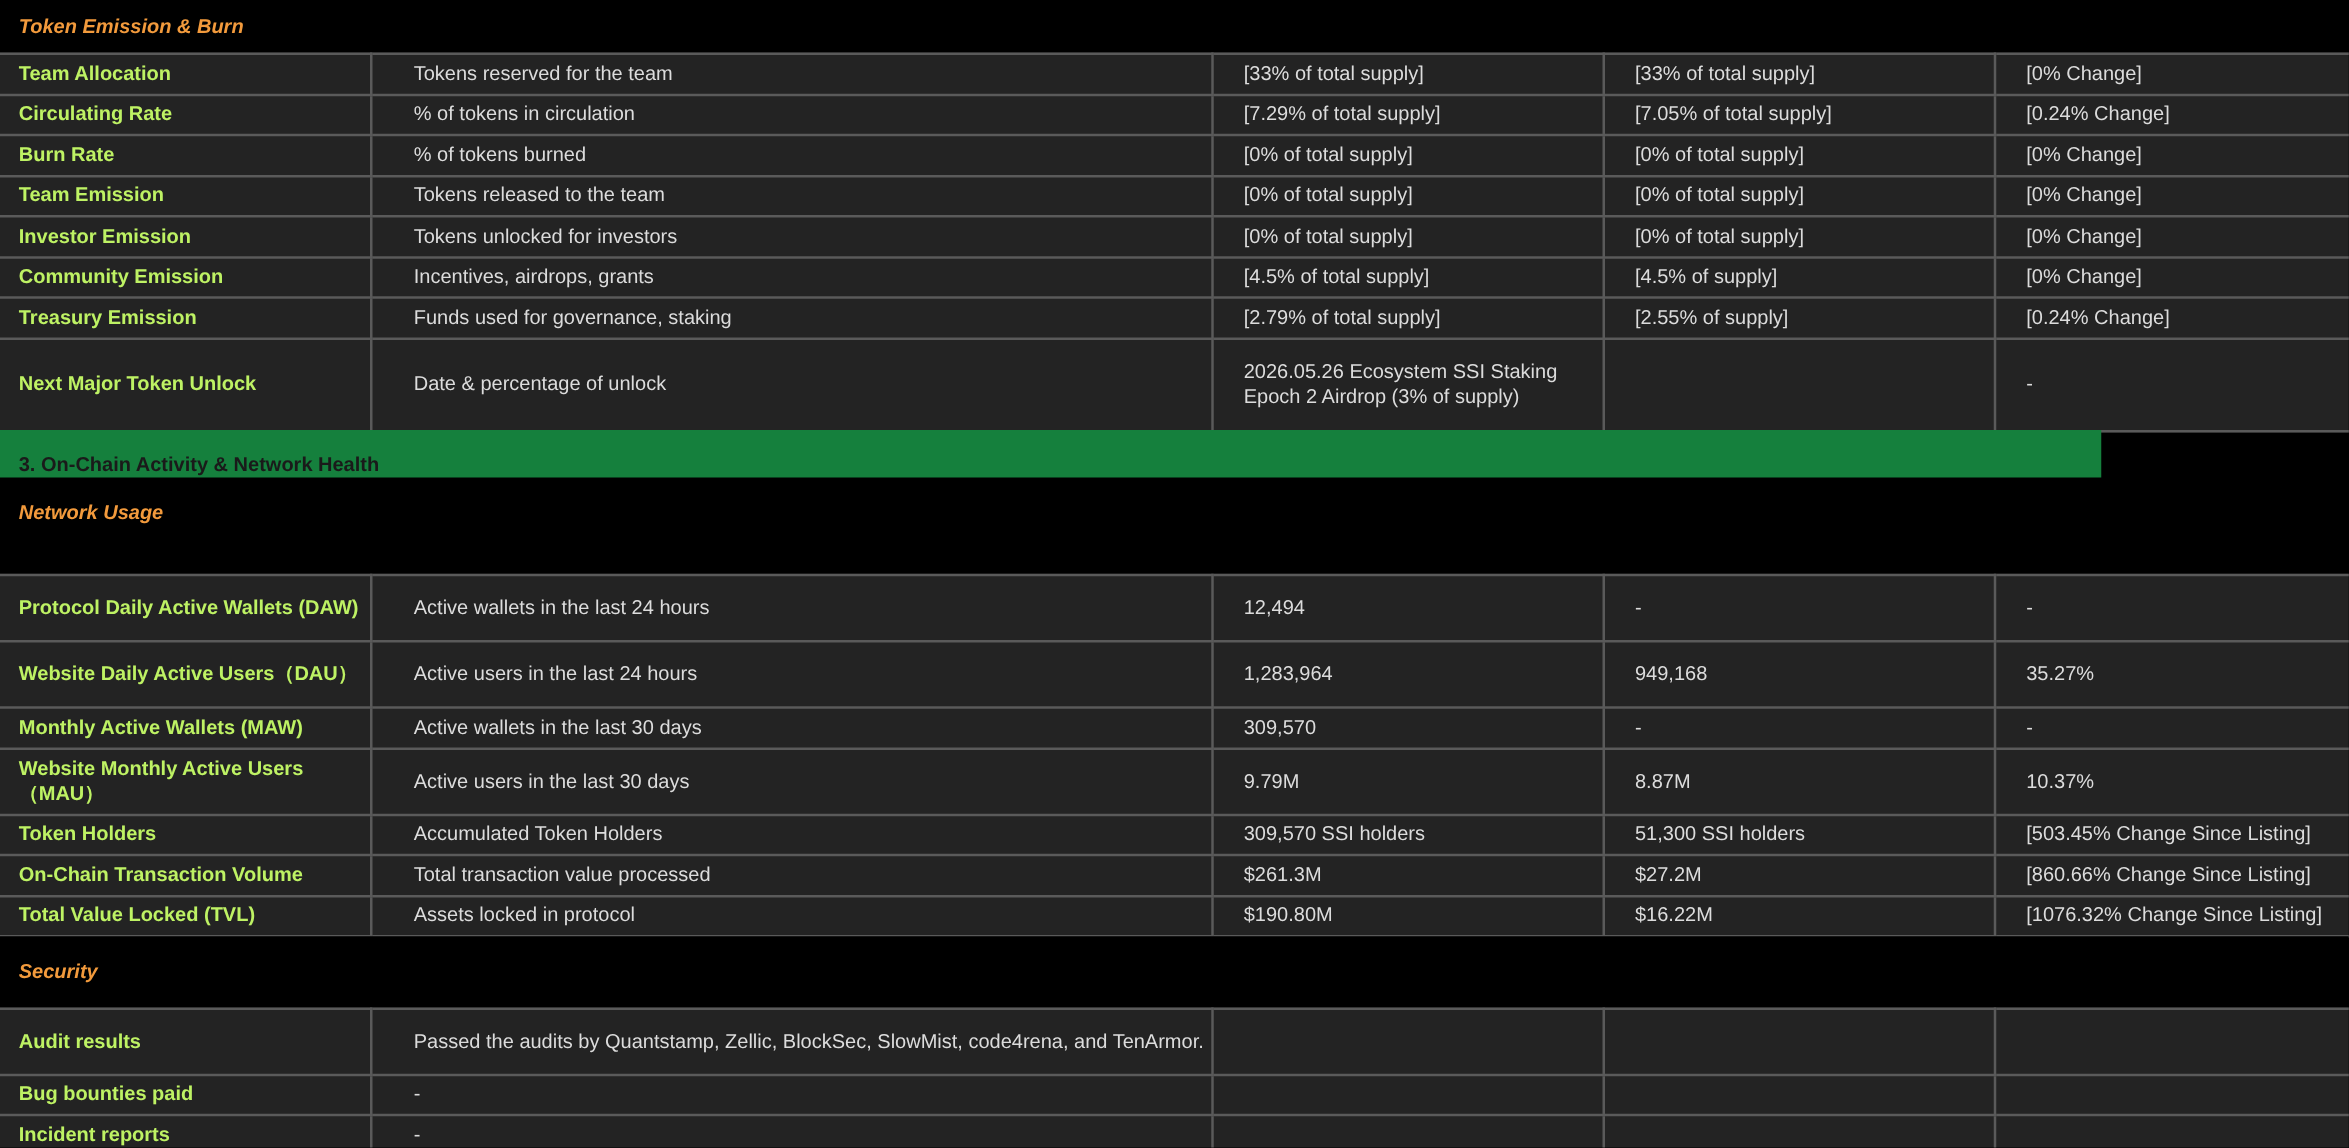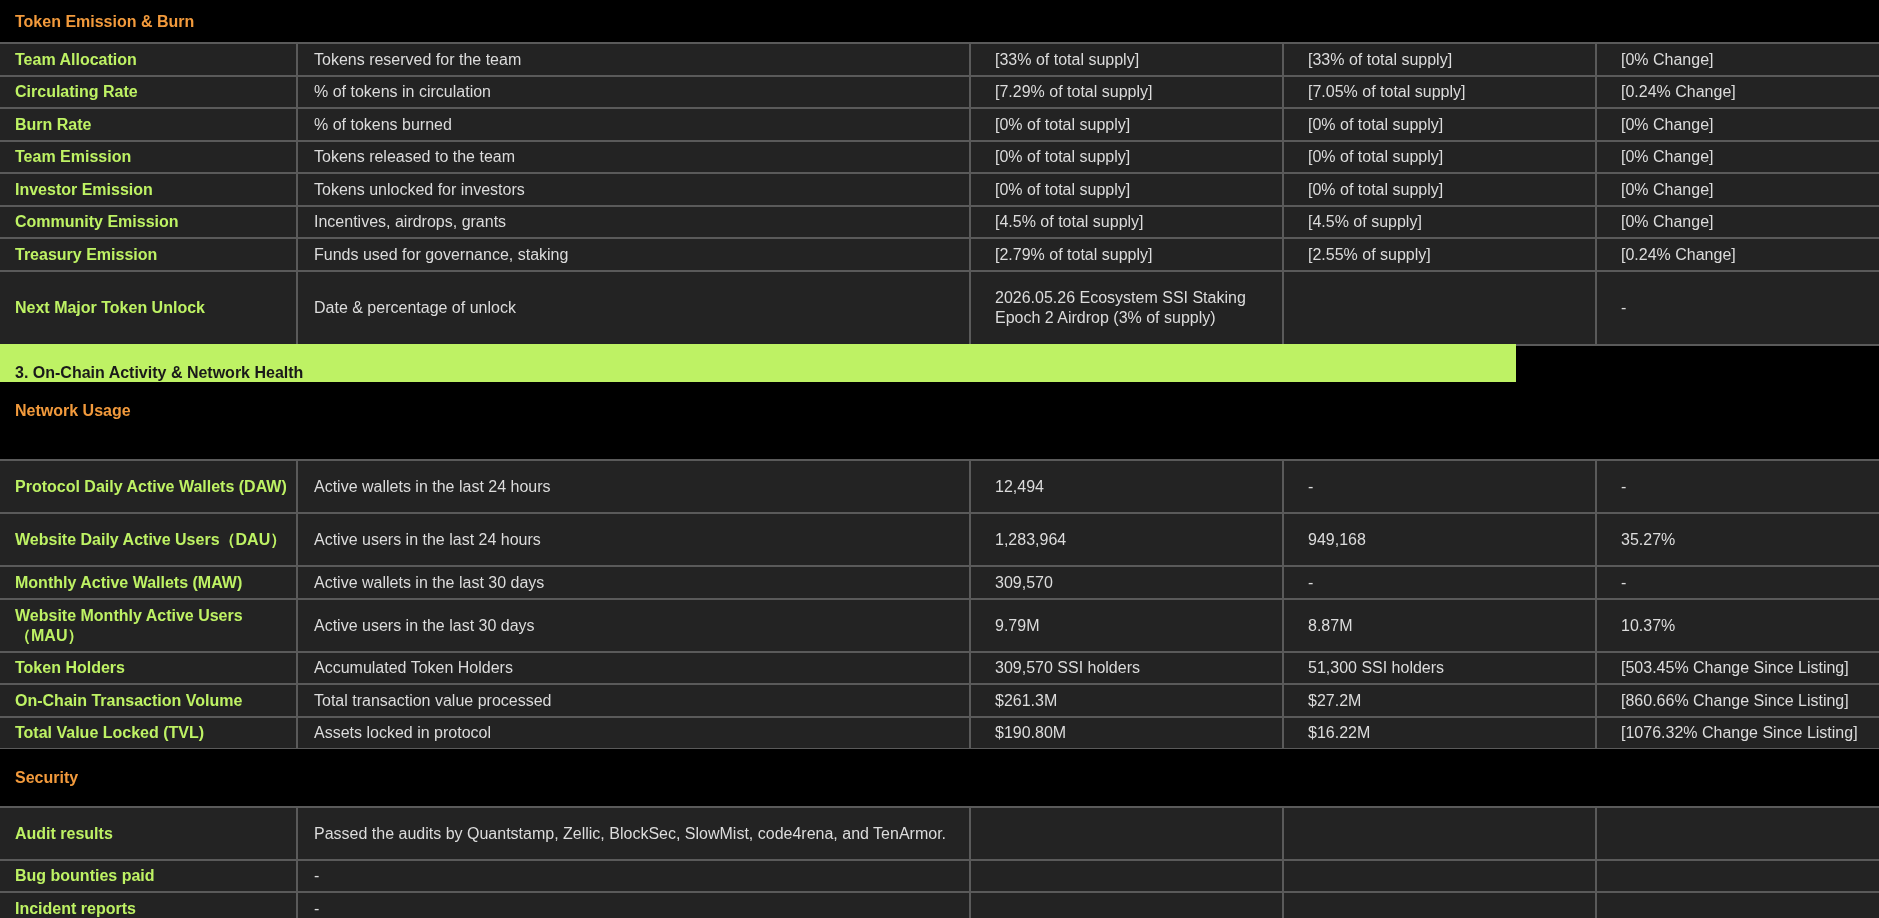--- a/index.html
+++ b/index.html
@@ -28,26 +28,27 @@
     left: 0;
     width: 1879px;
     background: #000000;
     color: #f29a3c;
     font-weight: bold;
     font-size: 16px;
     display: flex;
     align-items: center;
     padding-left: 15px;
     box-sizing: border-box;
+    font-style: italic;
   }
   .banner {
     position: absolute;
     left: 0;
-    width: 1516px;
-    background: #bef264;
+    width: 1681px;
+    background: #15803d;
     color: #1a1a1a;
     font-weight: bold;
     font-size: 16px;
     display: flex;
     align-items: center;
     padding-left: 15px;
     box-sizing: border-box;
   }
   table.grid {
     position: absolute;
@@ -66,21 +67,21 @@
     vertical-align: middle;
     white-space: normal;
     overflow: hidden;
   }
   table.grid td:first-child {
     border-left: none;
     padding-left: 15px;
     color: #bef264;
     font-weight: bold;
   }
-  table.grid td.c2 { padding-left: 16px; }
+  table.grid td.c2 { padding-left: 33px; }
   table.grid td.c3, table.grid td.c4, table.grid td.c5 { padding-left: 24px; }
   col.w1 { width: 297px; }
   col.w2 { width: 673px; }
   col.w3 { width: 313px; }
   col.w4 { width: 313px; }
   col.w5 { width: 354px; }
   .nowrap { white-space: nowrap; }
   .multiline { white-space: pre-line; }
 </style>
 </head>

